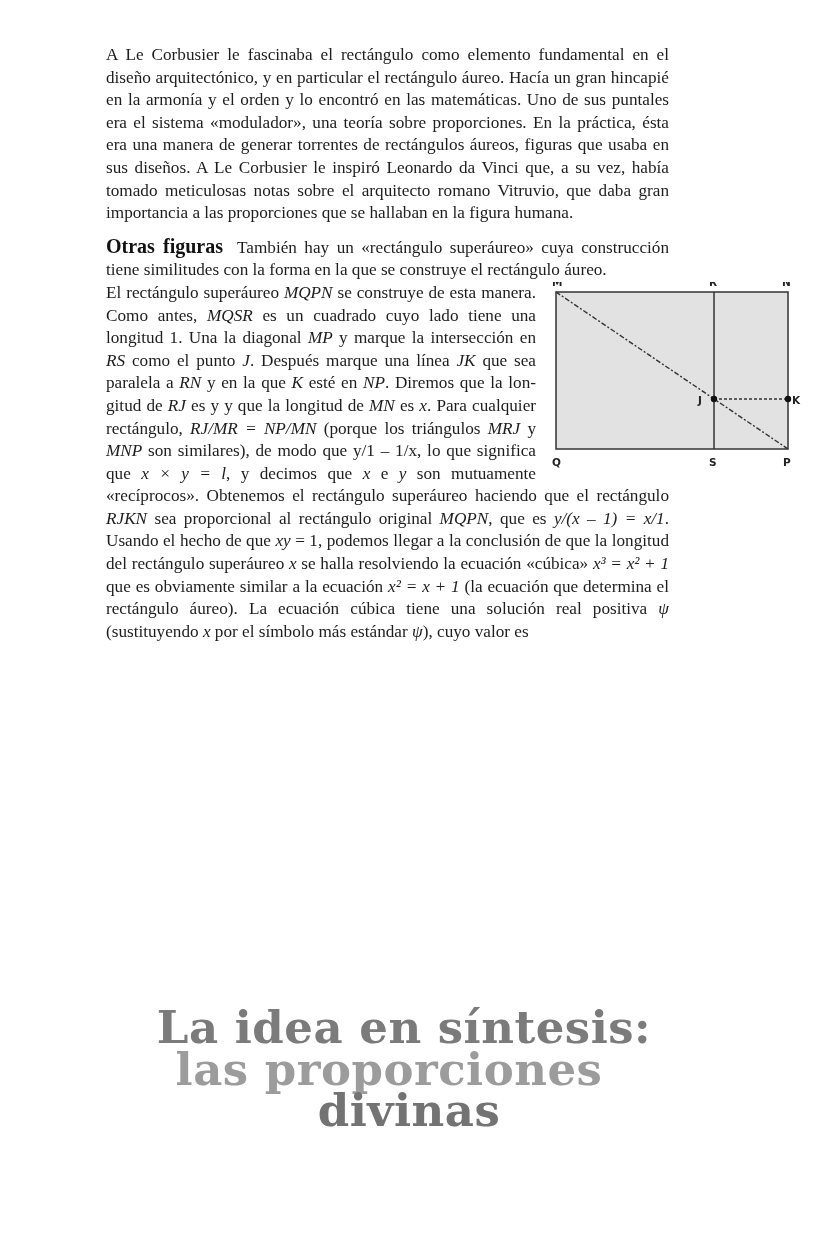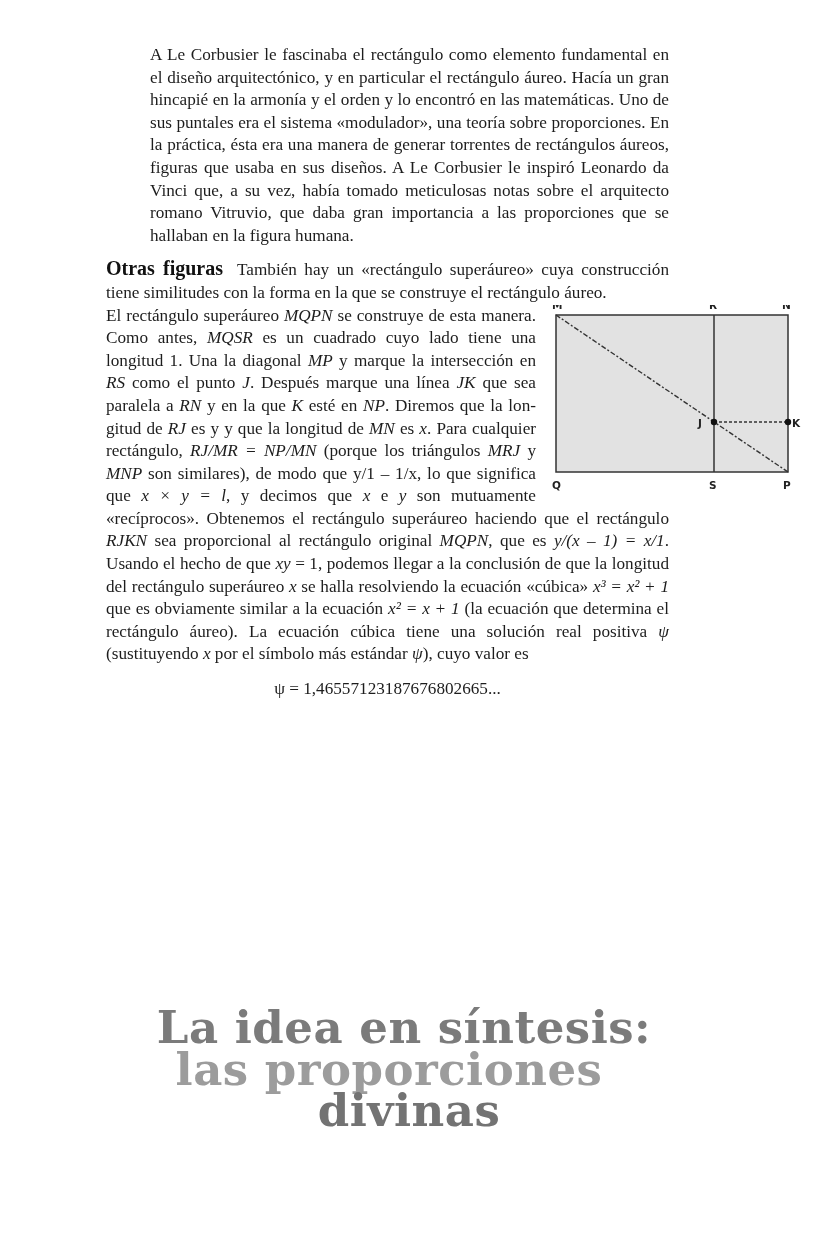--- a/index.html
+++ b/index.html
@@ -3,21 +3,21 @@
 <meta charset="utf-8">
 <style>
   html, body { margin: 0; padding: 0; background: #ffffff; }
   body { width: 828px; height: 1238px; position: relative; overflow: hidden; }
   .page {
     position: absolute; left: 106px; top: 44px; width: 563px;
     font-family: "Liberation Serif", "DejaVu Serif", serif;
     font-size: 17.2px; line-height: 22.6px; color: #1d1d1d;
   }
   p { margin: 0; text-align: justify; hyphens: manual; }
-  .p1 { margin-bottom: 10px; margin-left: 44px; }
+  .p1 { margin-bottom: 10px; }
   .p2 { }
   .section-head { font-weight: bold; font-size: 20px; margin-right: 14px; color: #111; }
   .float-wrap { position: relative; }
   .diagram {
     float: right; width: 262px; height: 200px; margin: 0 -141px 0 12px;
     position: relative;
   }
   .diagram svg { display: block; }
   .formula { text-align: center; margin: 12px 0 14px 0; }
   i, .it { font-style: italic; font-family: Liberation Serif, serif; }
@@ -53,21 +53,20 @@
         <text class="lbl" x="4" y="184">Q</text>
         <text class="lbl" x="161" y="184">S</text>
         <text class="lbl" x="235" y="184">P</text>
         <text class="lbl" x="150" y="122">J</text>
         <text class="lbl" x="244" y="122">K</text>
       </svg>
     </div>
     <p><span>El rectángulo superáureo </span><i>MQPN</i><span> se construye de esta manera. Como antes, </span><i>MQSR</i><span> es un cuadrado cuyo lado tiene una longitud 1. Una la diagonal </span><i>MP</i><span> y marque la intersección en </span><i>RS</i><span> como el punto </span><i>J</i><span>. Después marque una línea </span><i>JK</i><span> que sea paralela a </span><i>RN</i><span> y en la que </span><i>K</i><span> esté en </span><i>NP</i><span>. Diremos que la lon­gitud de </span><i>RJ</i><span> es y y que la longitud de </span><i>MN</i><span> es </span><i>x</i><span>. Para cualquier rectángulo, </span><i>RJ/MR = NP/MN</i><span> (porque los triángulos </span><i>MRJ</i><span> y </span><i>MNP</i><span> son similares), de modo que </span><span>y/1 – 1/x</span><span>, lo que significa que </span><i>x × y = l</i><span>, y decimos que </span><i>x</i><span> e </span><i>y</i><span> son mutuamente «recíprocos». Obtenemos el rectángulo superáureo ha­ciendo que el rectángulo </span><i>RJKN</i><span> sea proporcional al rectángulo origi­nal </span><i>MQPN</i><span>, que es </span><i>y/(x – 1) = x/1</i><span>. Usando el hecho de que </span><i>xy</i><span> = 1, podemos llegar a la conclusión de que la longitud del rectángulo supe­ráureo </span><i>x</i><span> se halla resolviendo la ecuación «cúbica» </span><i>x³ = x² + 1</i><span> que es obviamente similar a la ecuación </span><i>x² = x + 1</i><span> (la ecuación que determina el rectángulo áureo). La ecuación cúbica tiene una solución real positi­va </span><i>ψ</i><span> (sustituyendo </span><i>x</i><span> por el símbolo más estándar </span><i>ψ</i><span>), cuyo valor es</span></p>
   </div>
 
-  <p class="formula">ψ = 1,46557123187676802665...</p>
 
 </div>
 
 <div class="synth">
   <div class="l1">La idea en síntesis:</div>
   <div class="l2">las proporciones</div>
   <div class="l3">divinas</div>
 </div>
 
 </body></html>

